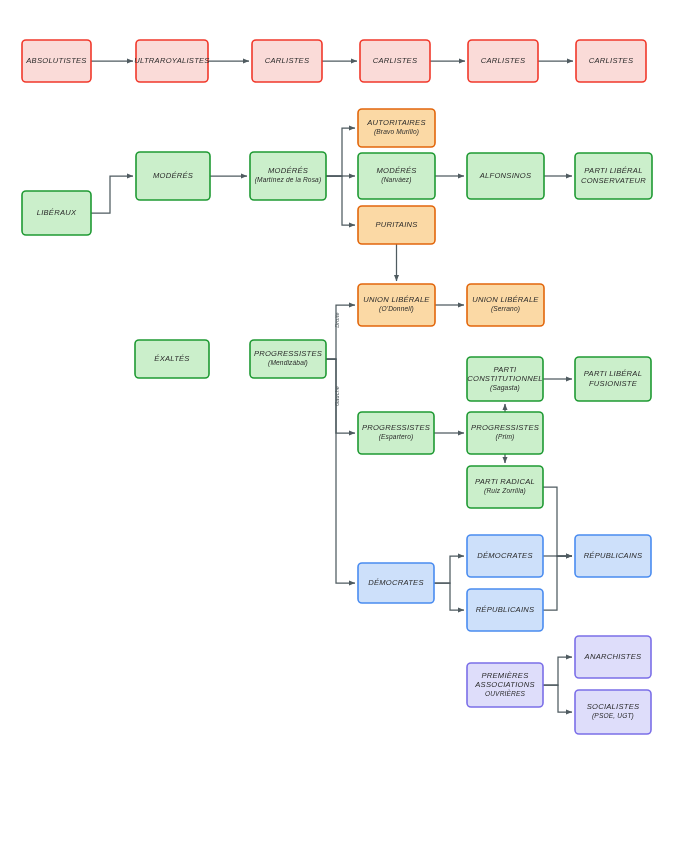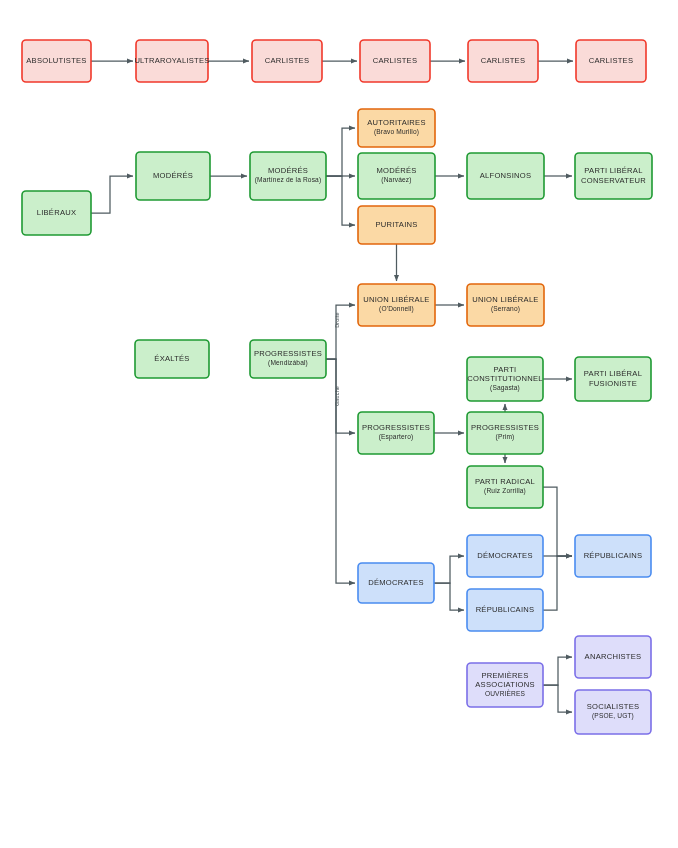--- a/index.html
+++ b/index.html
@@ -10,20 +10,21 @@
   body {
     width: 678px;
     height: 848px;
     font-family: "Liberation Sans", sans-serif;
     overflow: hidden;
   }
   #diagram-root {
     position: relative;
     width: 678px;
     height: 596px;
+    font-style: italic;
   }
   svg#flow {
     position: absolute;
     left: 0;
     top: 0;
     width: 678px;
     height: 848px;
     display: block;
   }
   .node-rect {

